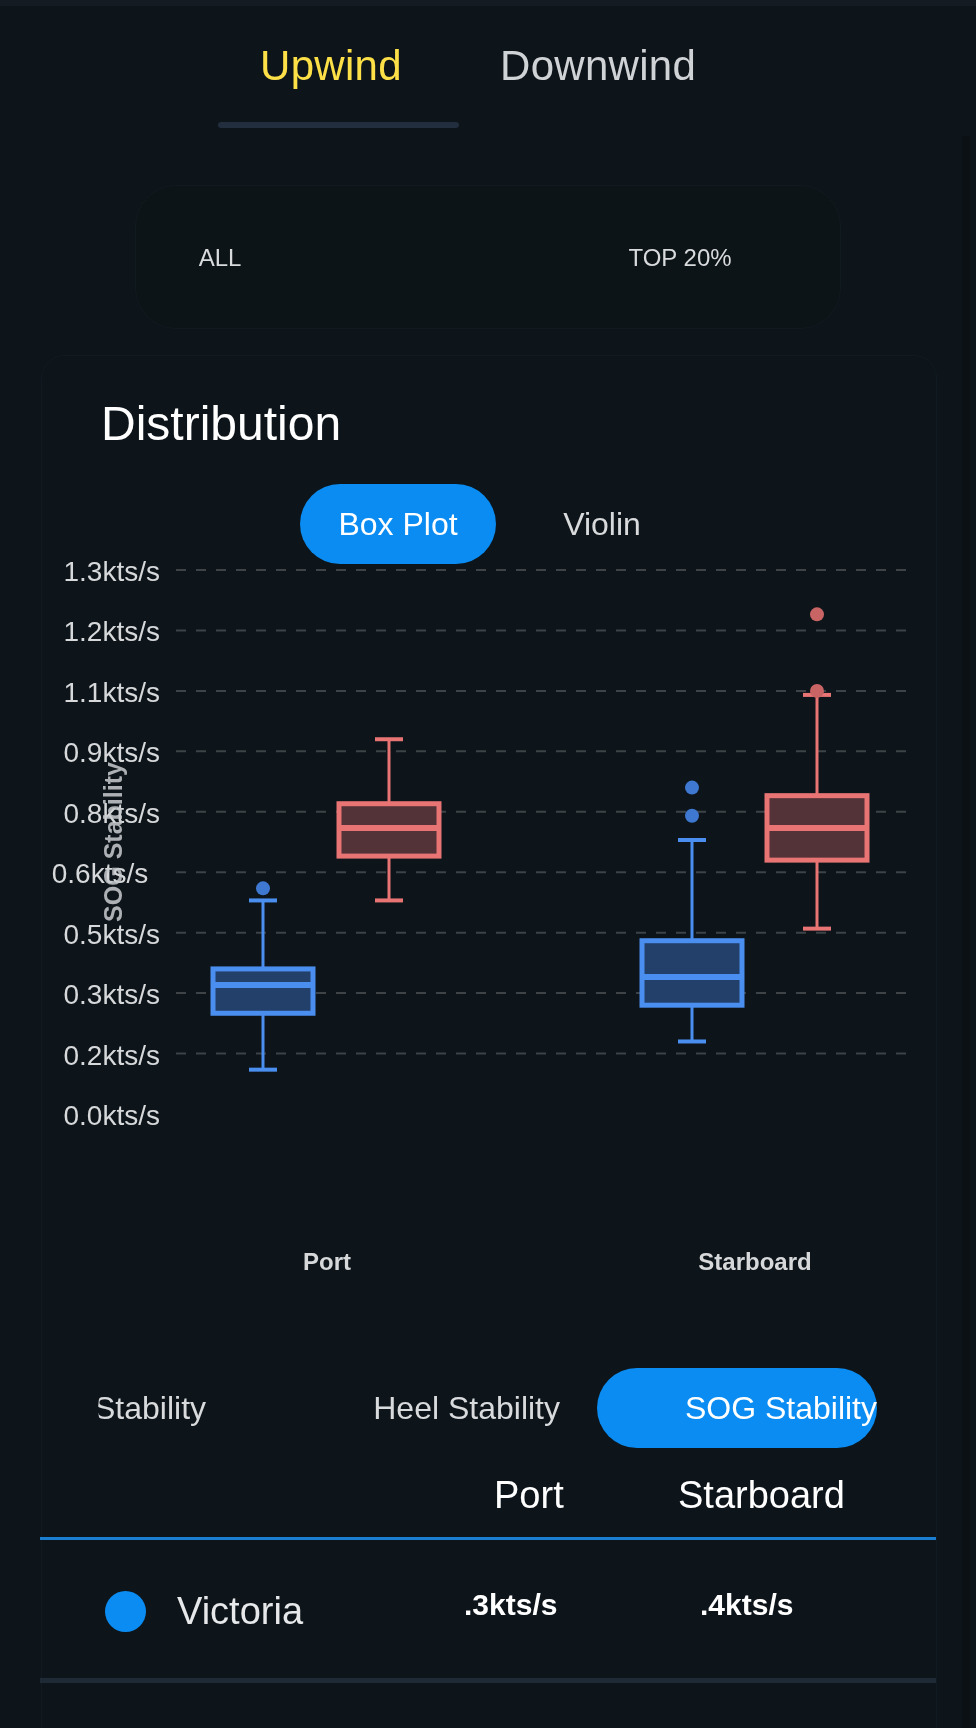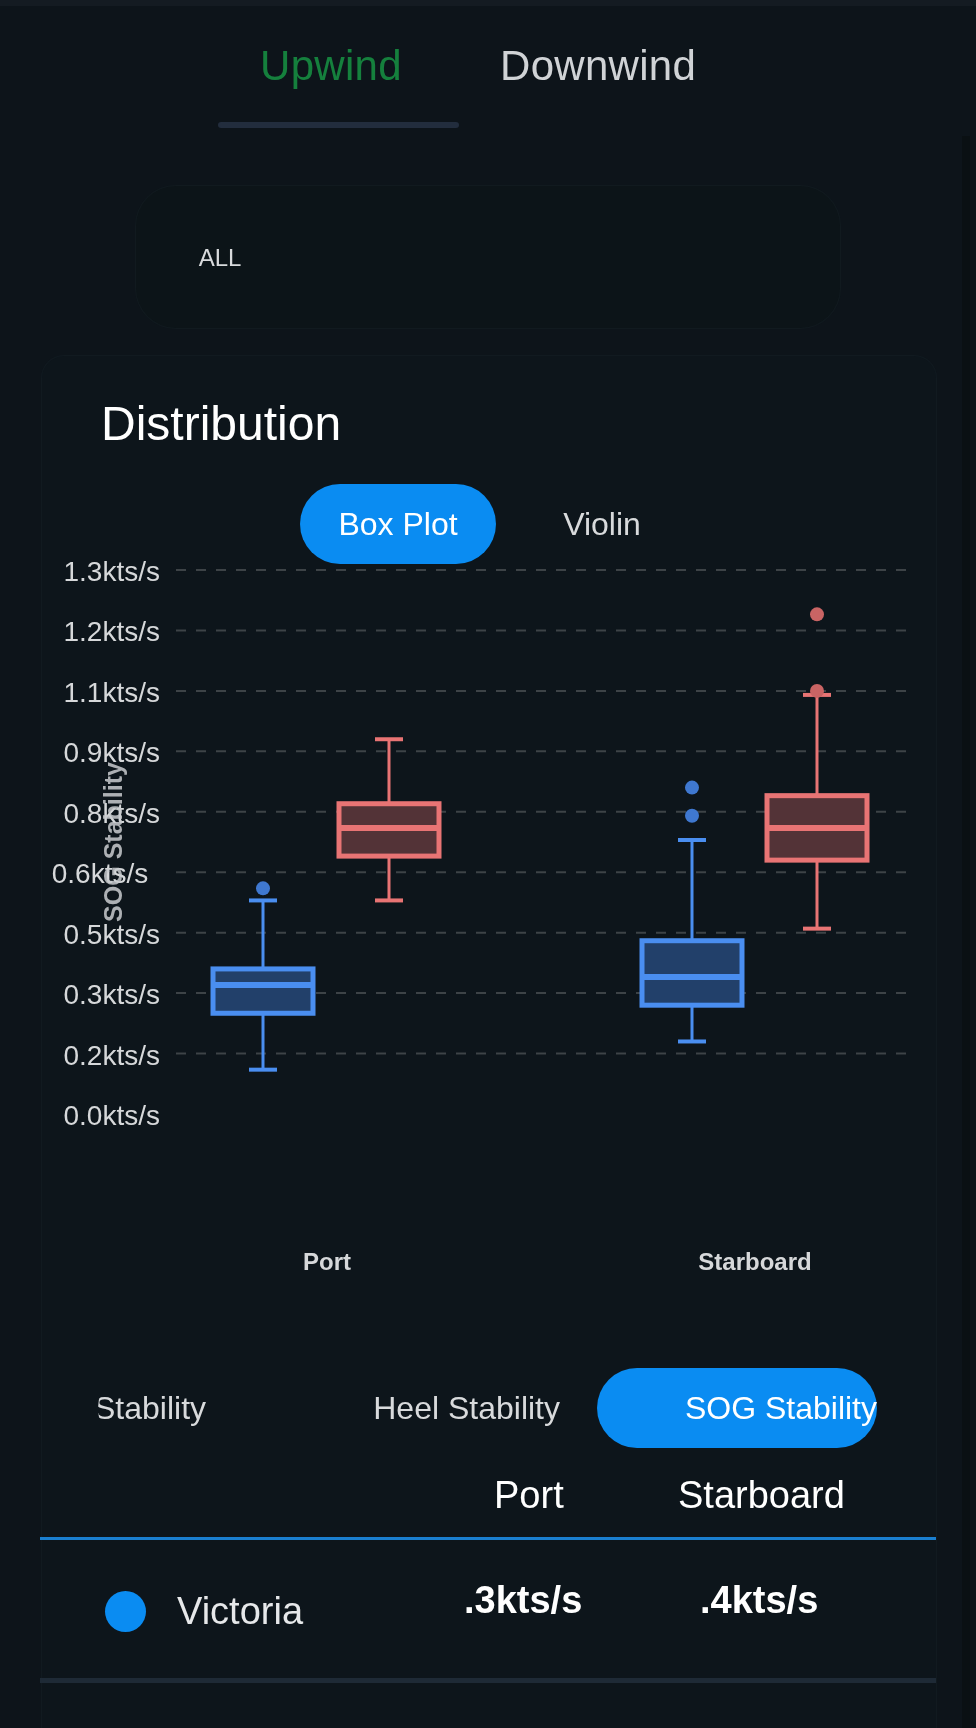--- a/index.html
+++ b/index.html
@@ -4,21 +4,21 @@
 <style>
   * { box-sizing: border-box; margin: 0; padding: 0; }
   html, body { width: 976px; height: 1728px; background: #0d141a; overflow: hidden; }
   body { font-family: "Liberation Sans", "DejaVu Sans", sans-serif; color: #e6e6e6; position: relative; }
 
   .topbar-edge { position: absolute; left: 0; top: 0; width: 976px; height: 6px; background: #141b22; }
 
   
   .wind-tabs { position: absolute; left: 0; top: 30px; width: 976px; height: 100px; }
   .wind-tab { position: absolute; top: 12px; font-size: 42px; cursor: pointer; letter-spacing: 0.3px; }
-  .wind-tab.upwind { left: 260px; color: #15803d; text-align: center; }
+  .wind-tab.upwind { left: 260px; color: #fde047; text-align: center; }
   .wind-tab.downwind { left: 500px; color: #d0d3d6; }
   .wind-underline { position: absolute; left: 218px; top: 92px; width: 241px; height: 6px; border-radius: 3px; background: #222d3d; }
 
   .scrollbar-track { position: absolute; left: 962px; top: 136px; width: 8px; height: 1600px; background: #0a1013; }
 
   
   .filter-pill { position: absolute; left: 136px; top: 186px; width: 704px; height: 142px; border-radius: 40px; background: #0c1418; box-shadow: 0 0 0 1px #111a1f; }
   .filter-opt { position: absolute; top: 32px; height: 80px; line-height: 80px; font-size: 24px; color: #d8dadc; text-align: center; cursor: pointer; border-radius: 40px; }
   .filter-opt.all { left: 40px; width: 88px; }
   .filter-opt.top50 { left: 198px; width: 216px; background: #0a8cf2; color: #ffffff; }
@@ -45,40 +45,41 @@
   .metric-tab.sog { left: 597px; width: 280px; background: #0a8cf2; color: #ffffff; }
 
   
   .th { position: absolute; top: 1474px; font-size: 38px; color: #ffffff; }
   .th.port { left: 494px; }
   .th.star { left: 678px; }
   .table-divider-blue { position: absolute; left: 40px; top: 1537px; width: 896px; height: 3px; background: #1a7fd0; }
   .row { position: absolute; left: 40px; top: 1540px; width: 896px; height: 140px; }
   .row .dot { position: absolute; left: 65px; top: 51px; width: 41px; height: 41px; border-radius: 50%; background: #0a8cf2; }
   .row .name { position: absolute; left: 137px; top: 50px; font-size: 38px; color: #e6e8ea; }
-  .row .val { position: absolute; top: 39px; font-size: 38px; font-weight: bold; color: #ffffff; }
+  .row .val { position: absolute; top: 48px; font-size: 30px; font-weight: bold; color: #ffffff; }
   .row .val.port { left: 424px; }
   .row .val.star { left: 660px; }
   .table-divider-gray { position: absolute; left: 40px; top: 1678px; width: 896px; height: 5px; background: #1e2a36; }
 </style>
 </head>
 <body>
 
 <div class="topbar-edge"></div>
 
 <div class="wind-tabs">
   <div class="wind-tab upwind">Upwind</div>
   <div class="wind-tab downwind">Downwind</div>
   <div class="wind-underline"></div>
 </div>
 
 <div class="scrollbar-track"></div>
 
 <div class="filter-pill">
   <div class="filter-opt all">ALL</div>
+  <div class="filter-opt top20">TOP 20%</div>
 </div>
 
 <div class="card">
   <div class="card-title">Distribution</div>
   <div class="chart-mode-opt box">Box Plot</div>
   <div class="chart-mode-opt violin">Violin</div>
 </div>
 
 <div class="chart">
   <svg id="chart-svg" width="976" height="1728">

